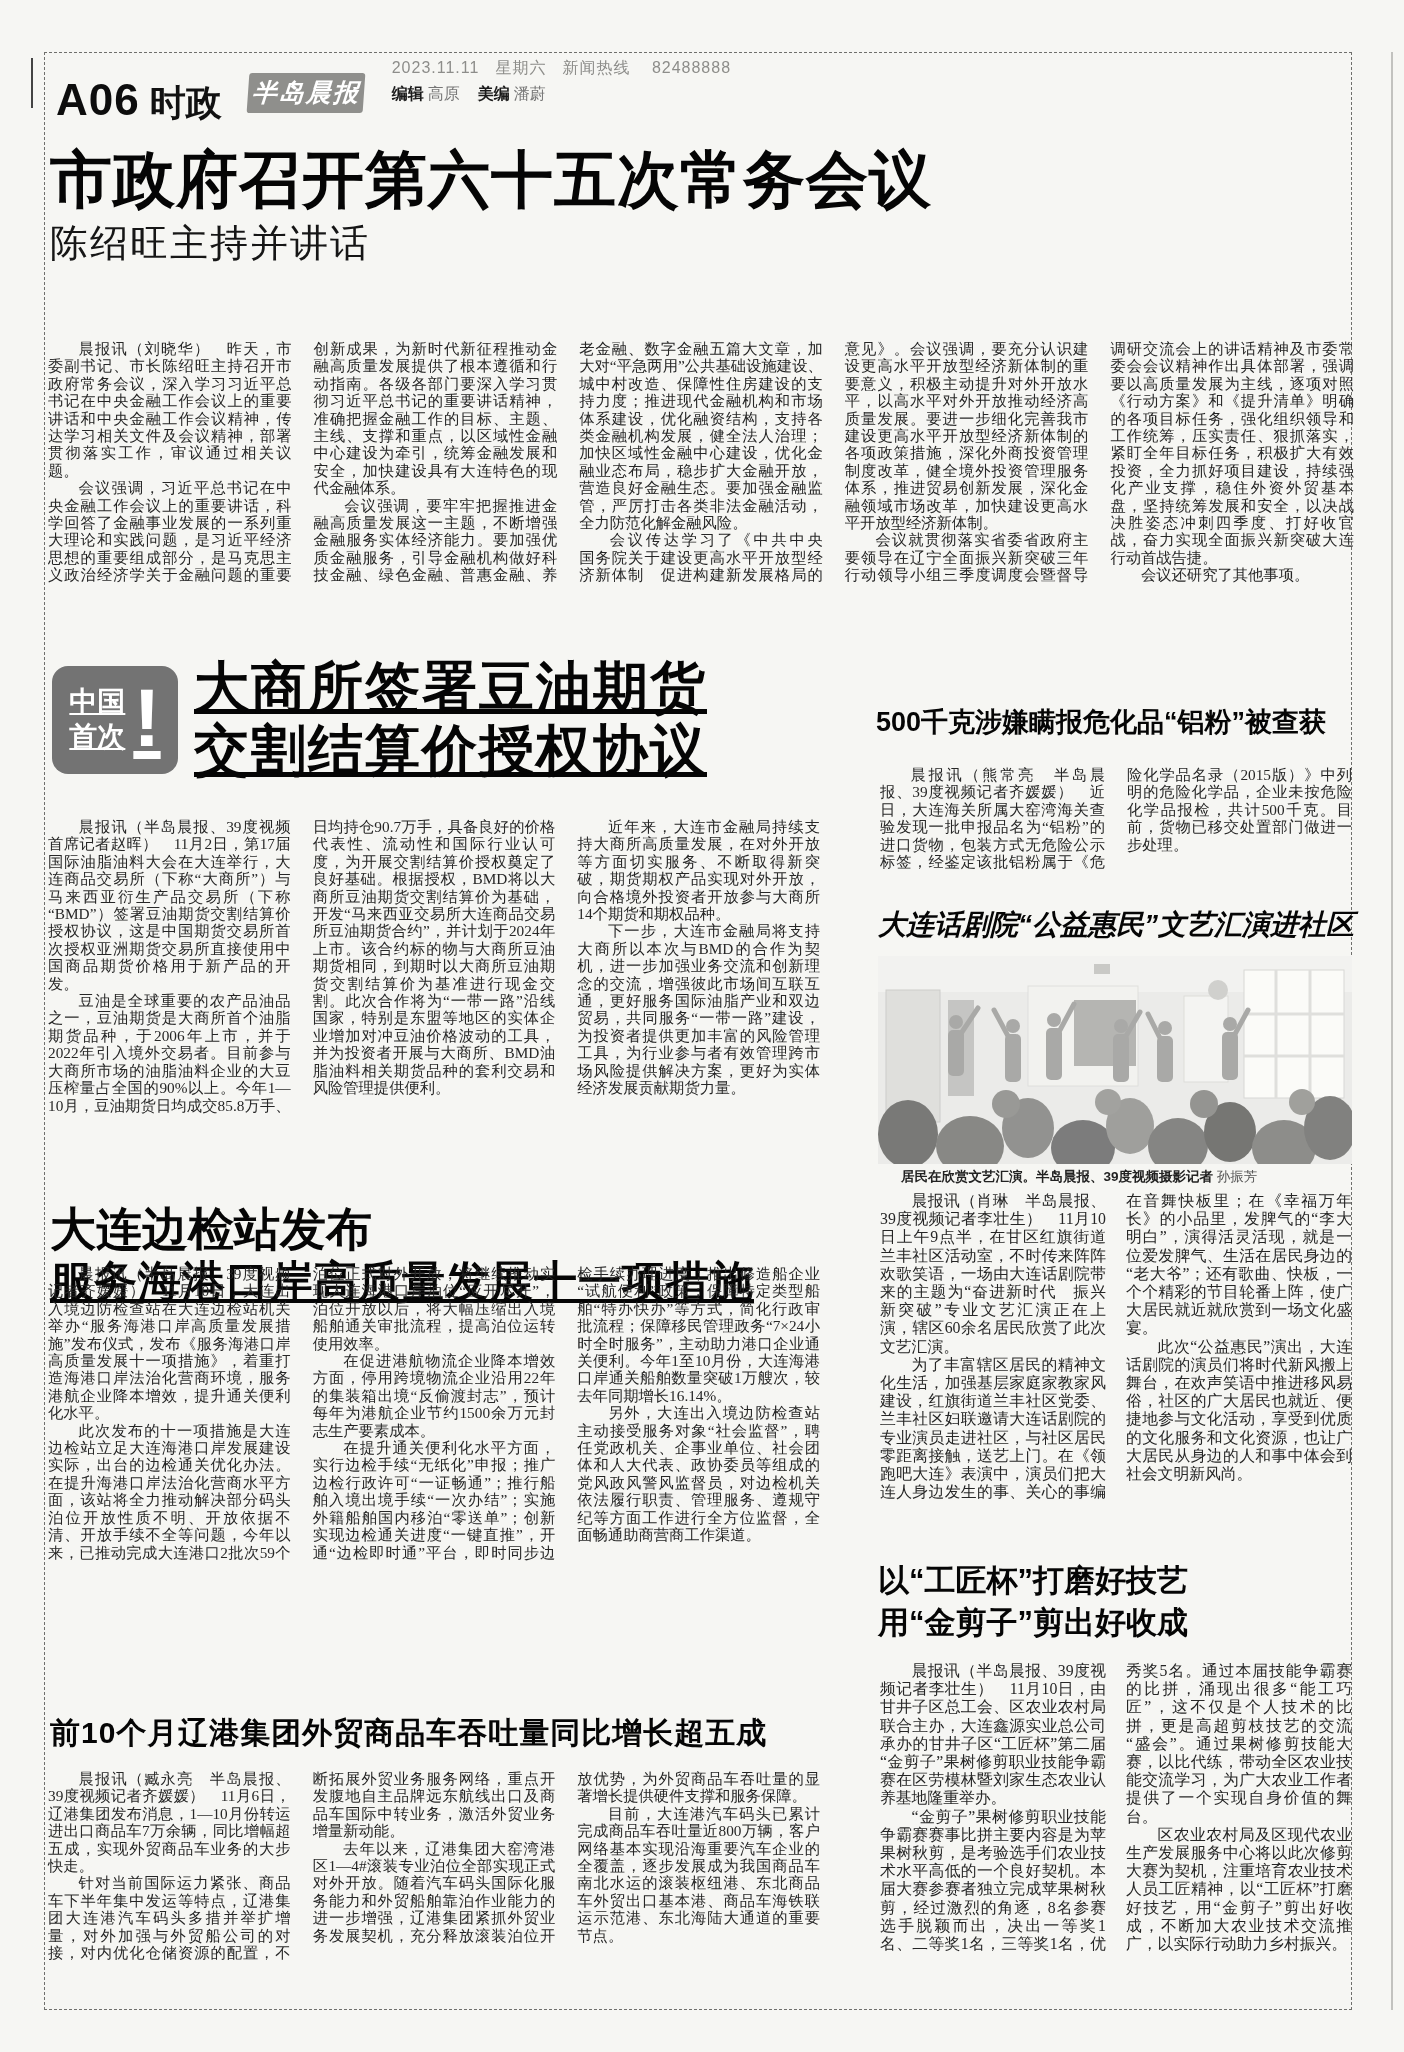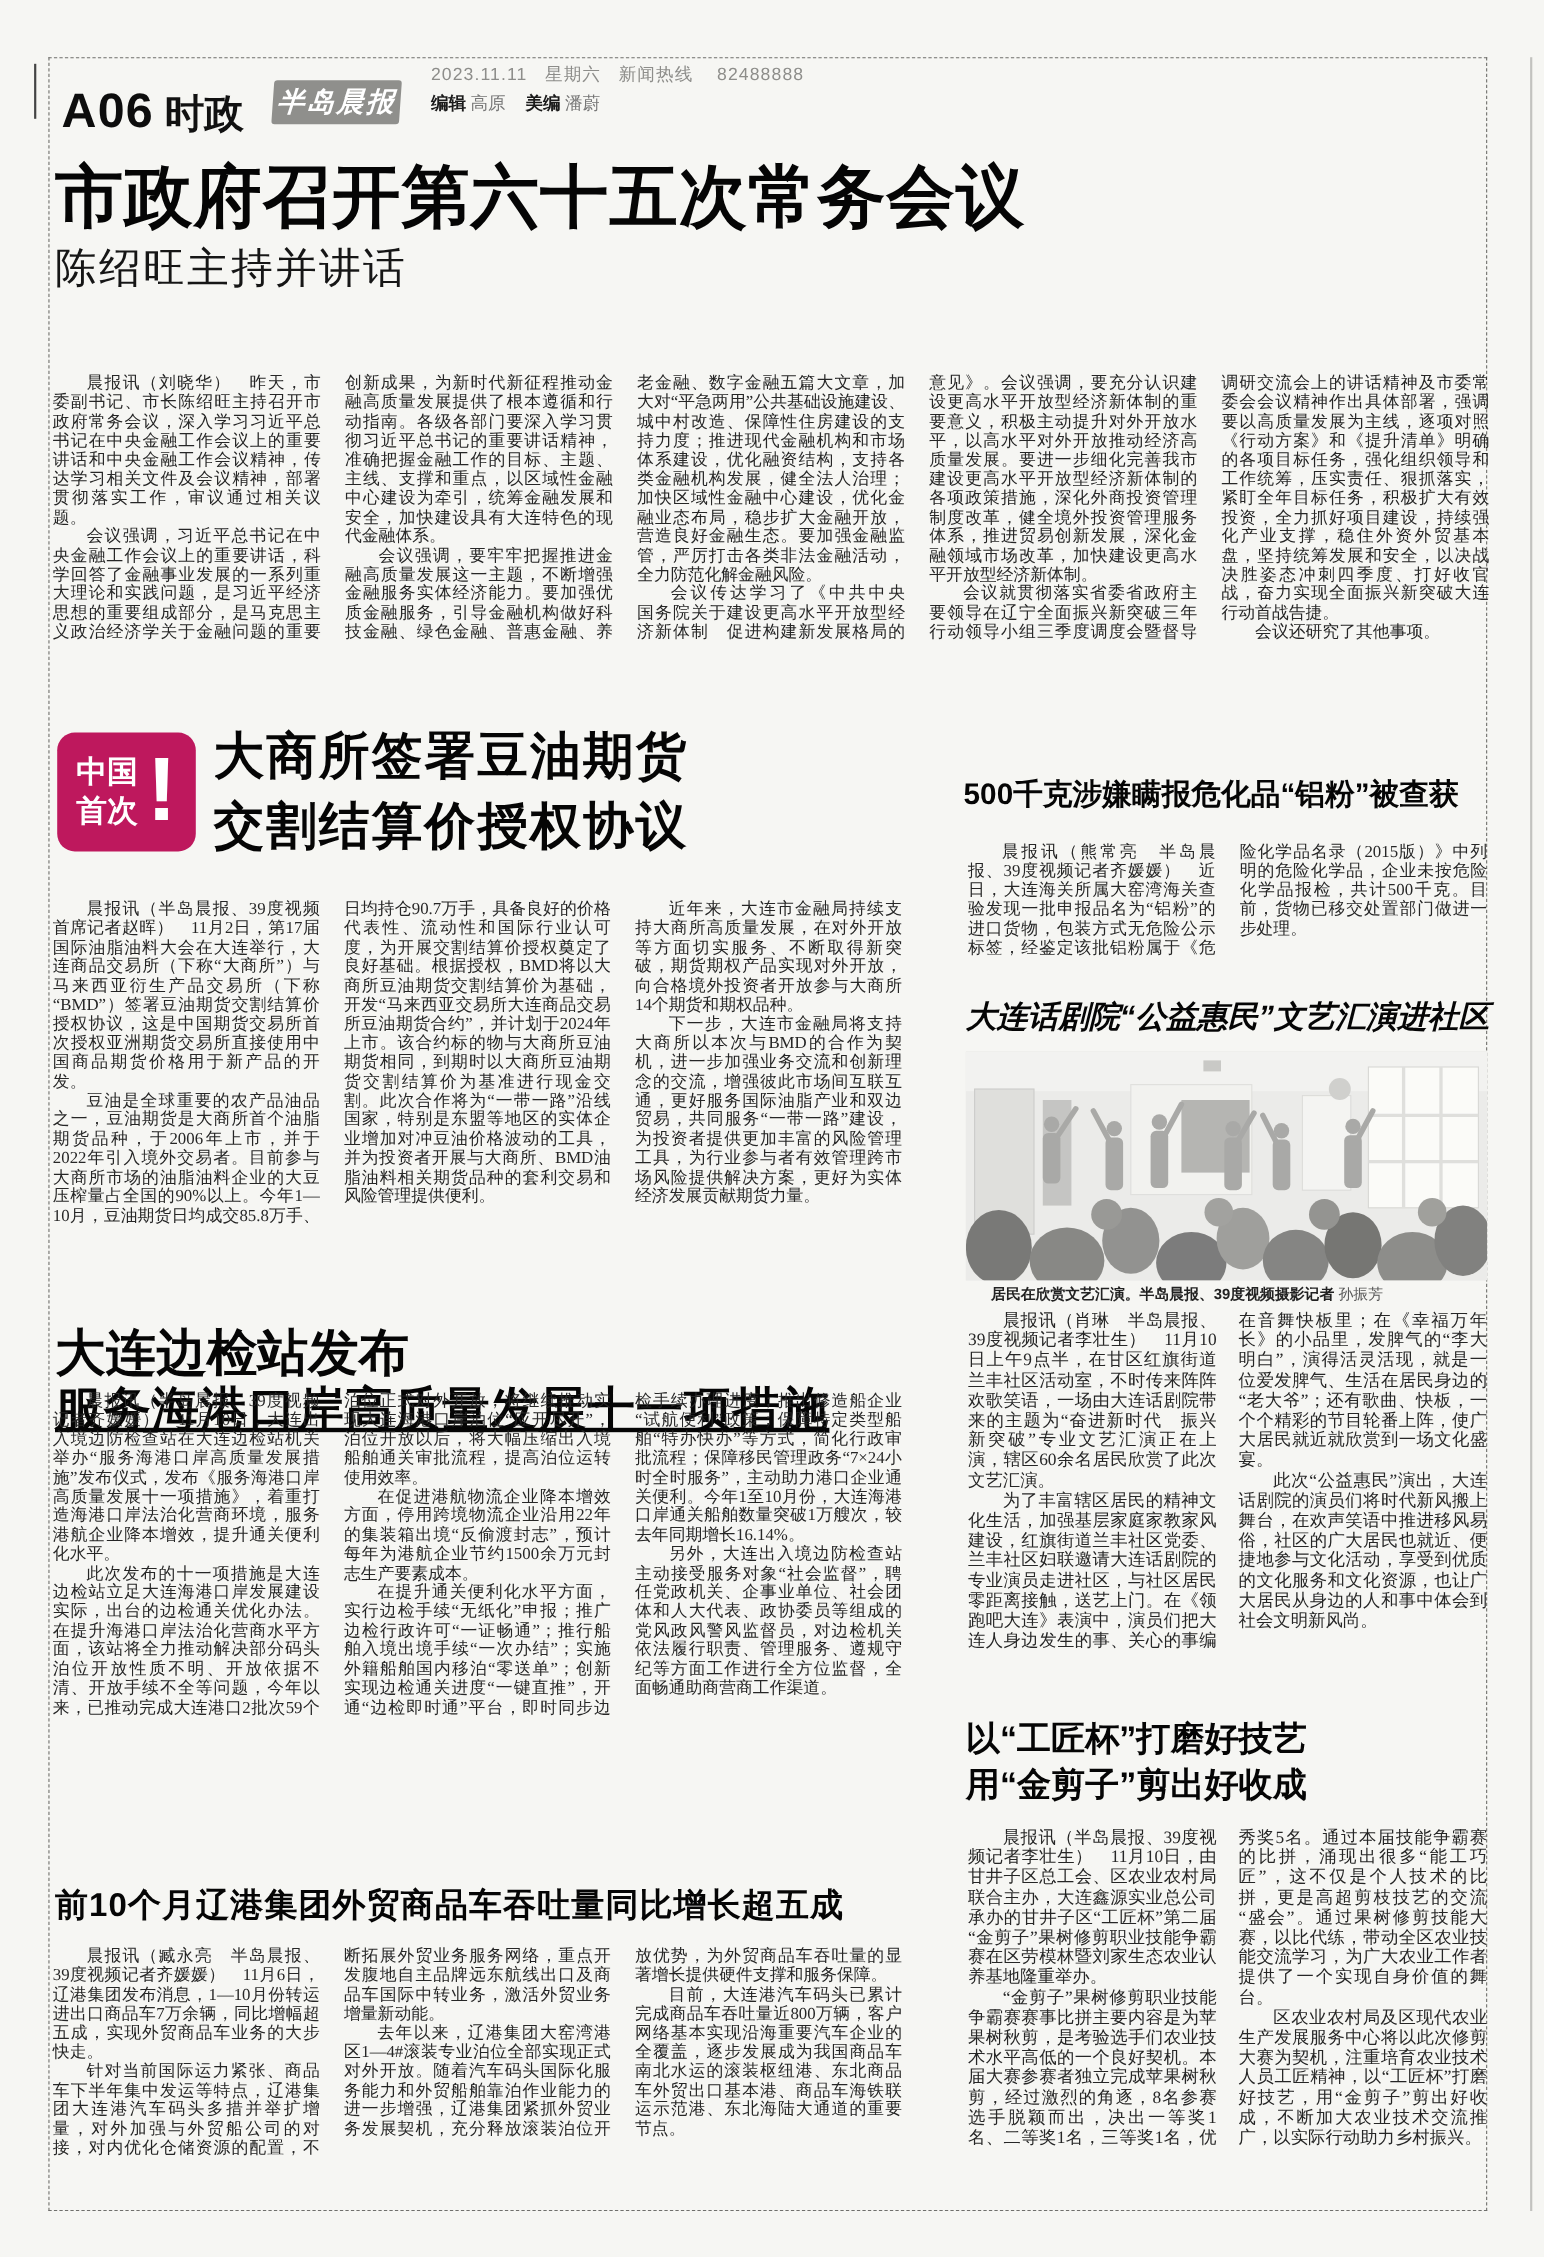--- a/index.html
+++ b/index.html
@@ -42,27 +42,27 @@
   .cols-right{font-size:15.8px;line-height:18.2px;}
 
   
   .lead-hl{position:absolute;left:50px;top:146px;font-size:62px;letter-spacing:1px;}
   .lead-sub{position:absolute;left:50px;top:218px;font-family:"Liberation Sans","DejaVu Sans",sans-serif;
             font-weight:500;font-size:38px;color:#161616;letter-spacing:2px;}
   .lead-body{position:absolute;left:48px;top:340px;width:1306px;height:278px;column-count:5;}
 
   
   .badge{
-    position:absolute;left:52px;top:666px;width:126px;height:108px;background:#be185d;border-radius:16px;
-    display:flex;align-items:center;justify-content:center;gap:8px;color:#fff;
+    position:absolute;left:52px;top:666px;width:126px;height:108px;background:#737373;border-radius:16px;
+    display:flex;align-items:center;justify-content:center;gap:8px;color:#fff;text-decoration:underline;
   }
   .badge .bwords{display:flex;flex-direction:column;gap:4px;font-size:28px;font-weight:bold;
                  font-family:"DejaVu Serif",serif;line-height:1.1;}
   .badge .bmark{font-family:"Liberation Sans","DejaVu Sans",sans-serif;font-weight:900;font-size:82px;line-height:0.9;transform:translateY(-2px);}
-  .soy-hl{position:absolute;left:194px;top:656px;font-size:46px;line-height:63px;letter-spacing:2px;}
+  .soy-hl{position:absolute;left:194px;top:656px;font-size:55px;line-height:63px;letter-spacing:2px;text-decoration:underline;}
   .soy-body{position:absolute;left:48px;top:818px;width:772px;height:358px;column-count:3;}
 
   
   .alu-hl{position:absolute;left:876px;top:708px;width:478px;font-size:27px;letter-spacing:0;}
   .alu-body{position:absolute;left:880px;top:766px;width:472px;height:112px;column-count:2;}
 
   .thea-hl{position:absolute;left:878px;top:910px;width:478px;font-size:28px;font-style:italic;}
   .photo{position:absolute;left:878px;top:956px;width:474px;height:208px;background:#e9e9e6;overflow:hidden;}
   .caption{position:absolute;left:901px;top:1168px;width:474px;font-size:13.5px;
            font-family:"Liberation Sans","DejaVu Sans",sans-serif;color:#222;}

